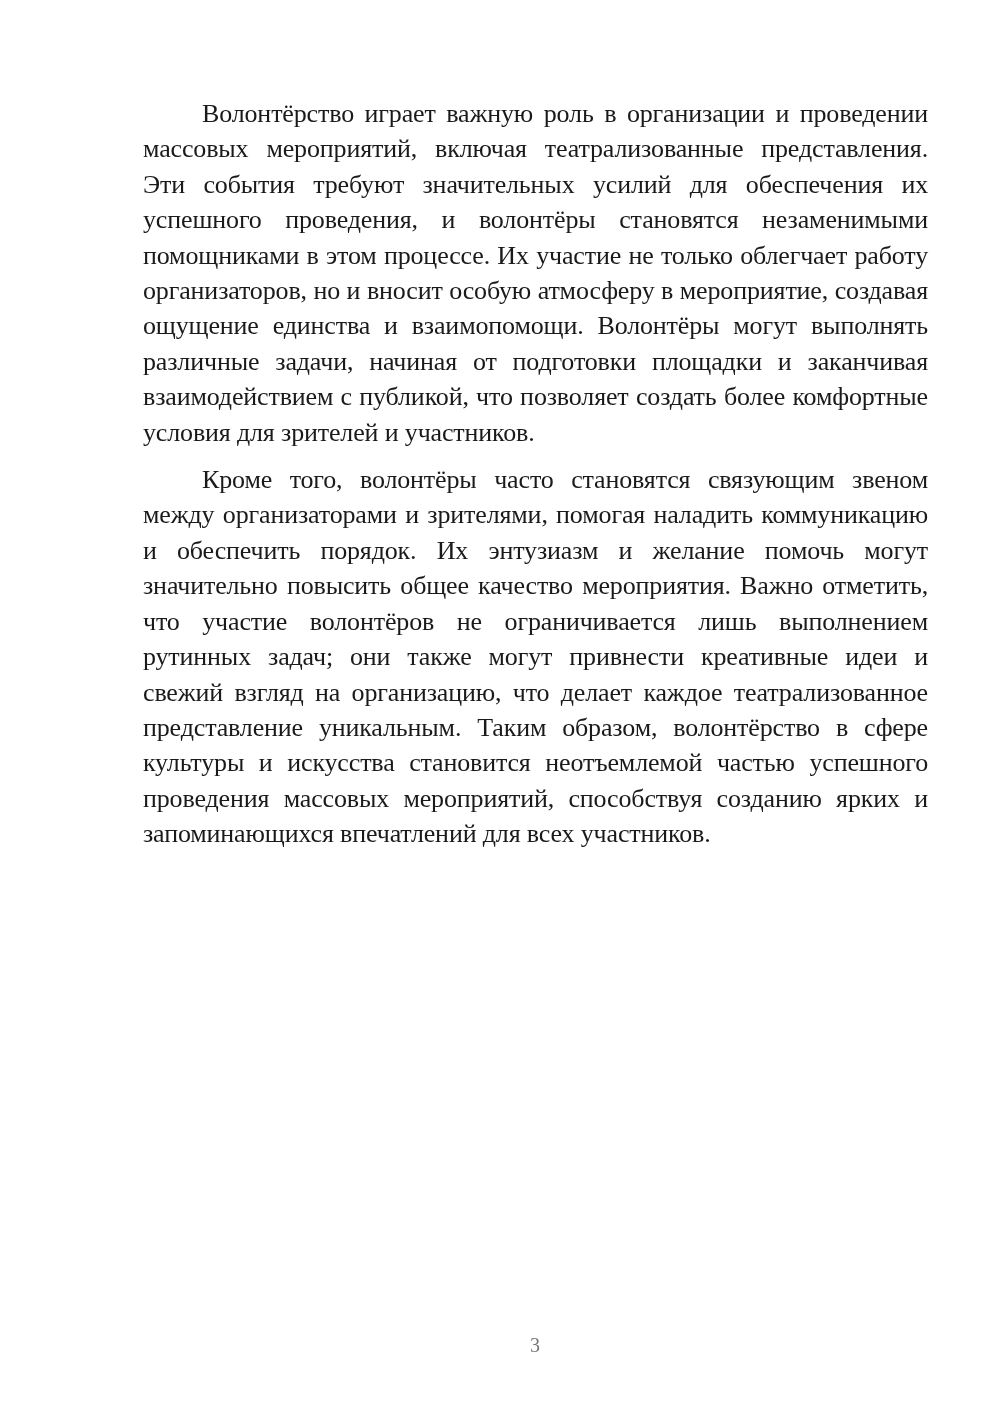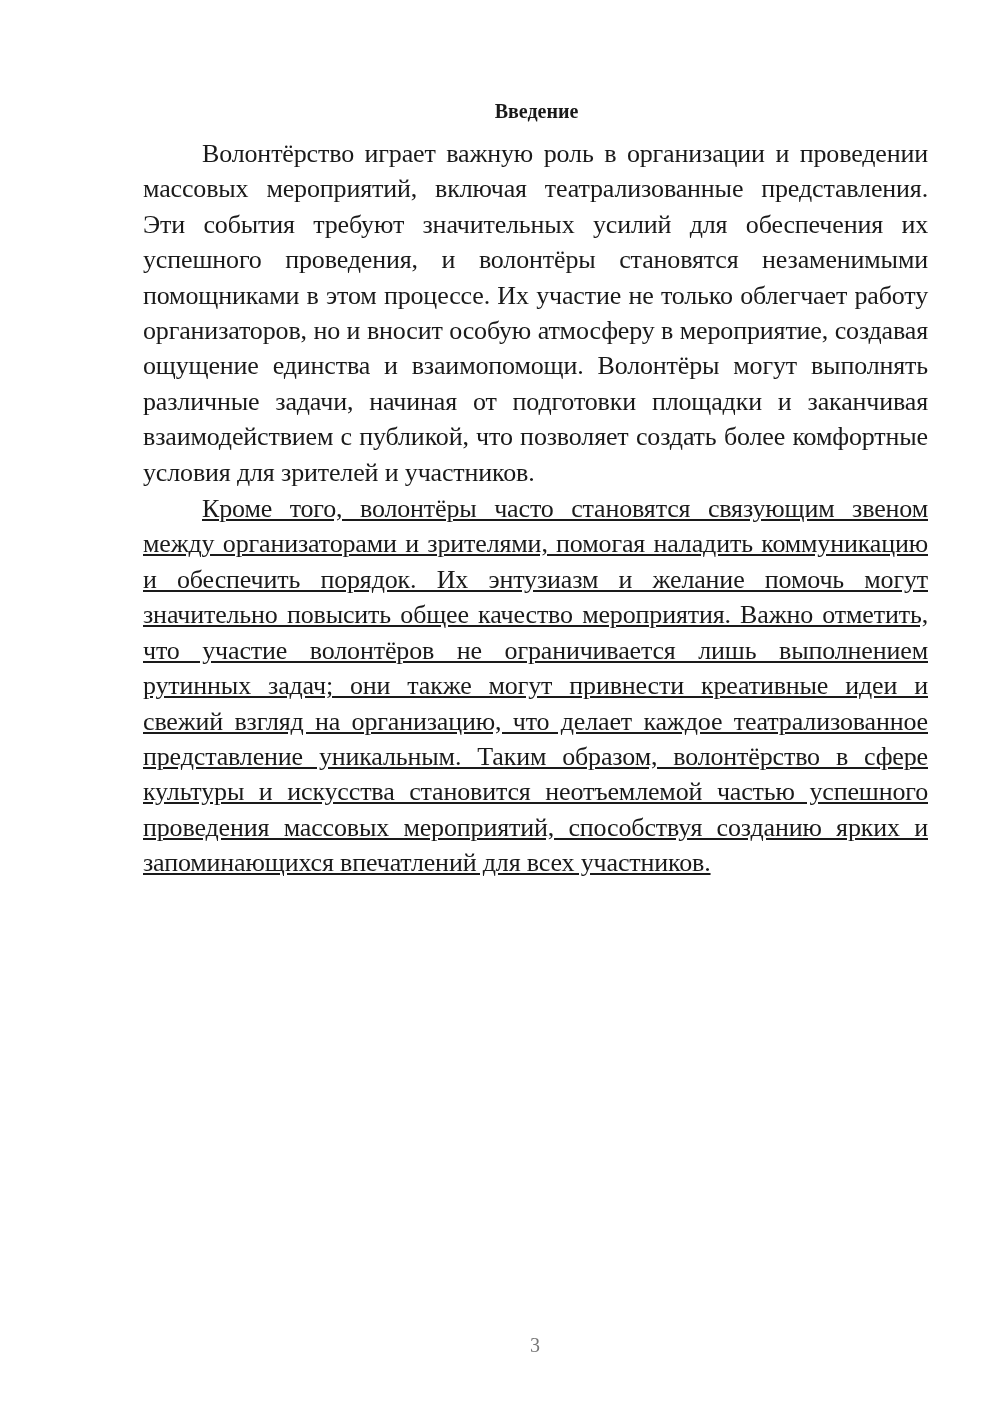--- a/index.html
+++ b/index.html
@@ -26,33 +26,32 @@
     padding-left: 2px;
   }
   .para {
     margin: 0;
     font-size: 26px;
     line-height: 35.4px;
     text-align: justify;
     text-indent: 59px;
     letter-spacing: -0.15px;
   }
-  .para + .para { margin-top: 1px; text-decoration: underline; }
+  .para + .para { margin-top: 12px; }
   .page-number {
     position: absolute;
     left: 0;
     width: 1070px;
     top: 1334px;
     text-align: center;
     font-size: 20px;
     color: #777777;
   }
 </style>
 </head>
 <body>
 
 <div class="page">
-  <h1 class="title">Введение</h1>
   <p class="para">Волонтёрство играет важную роль в организации и проведении массовых мероприятий, включая театрализованные представления. Эти события требуют значительных усилий для обеспечения их успешного проведения, и волонтёры становятся незаменимыми помощниками в этом процессе. Их участие не только облегчает работу организаторов, но и вносит особую атмосферу в мероприятие, создавая ощущение единства и взаимопомощи. Волонтёры могут выполнять различные задачи, начиная от подготовки площадки и заканчивая взаимодействием с публикой, что позволяет создать более комфортные условия для зрителей и участников.</p>
   <p class="para">Кроме того, волонтёры часто становятся связующим звеном между организаторами и зрителями, помогая наладить коммуникацию и обеспечить порядок. Их энтузиазм и желание помочь могут значительно повысить общее качество мероприятия. Важно отметить, что участие волонтёров не ограничивается лишь выполнением рутинных задач; они также могут привнести креативные идеи и свежий взгляд на организацию, что делает каждое театрализованное представление уникальным. Таким образом, волонтёрство в сфере культуры и искусства становится неотъемлемой частью успешного проведения массовых мероприятий, способствуя созданию ярких и запоминающихся впечатлений для всех участников.</p>
 </div>
 
 <div class="page-number">3</div>
 
 </body></html>

